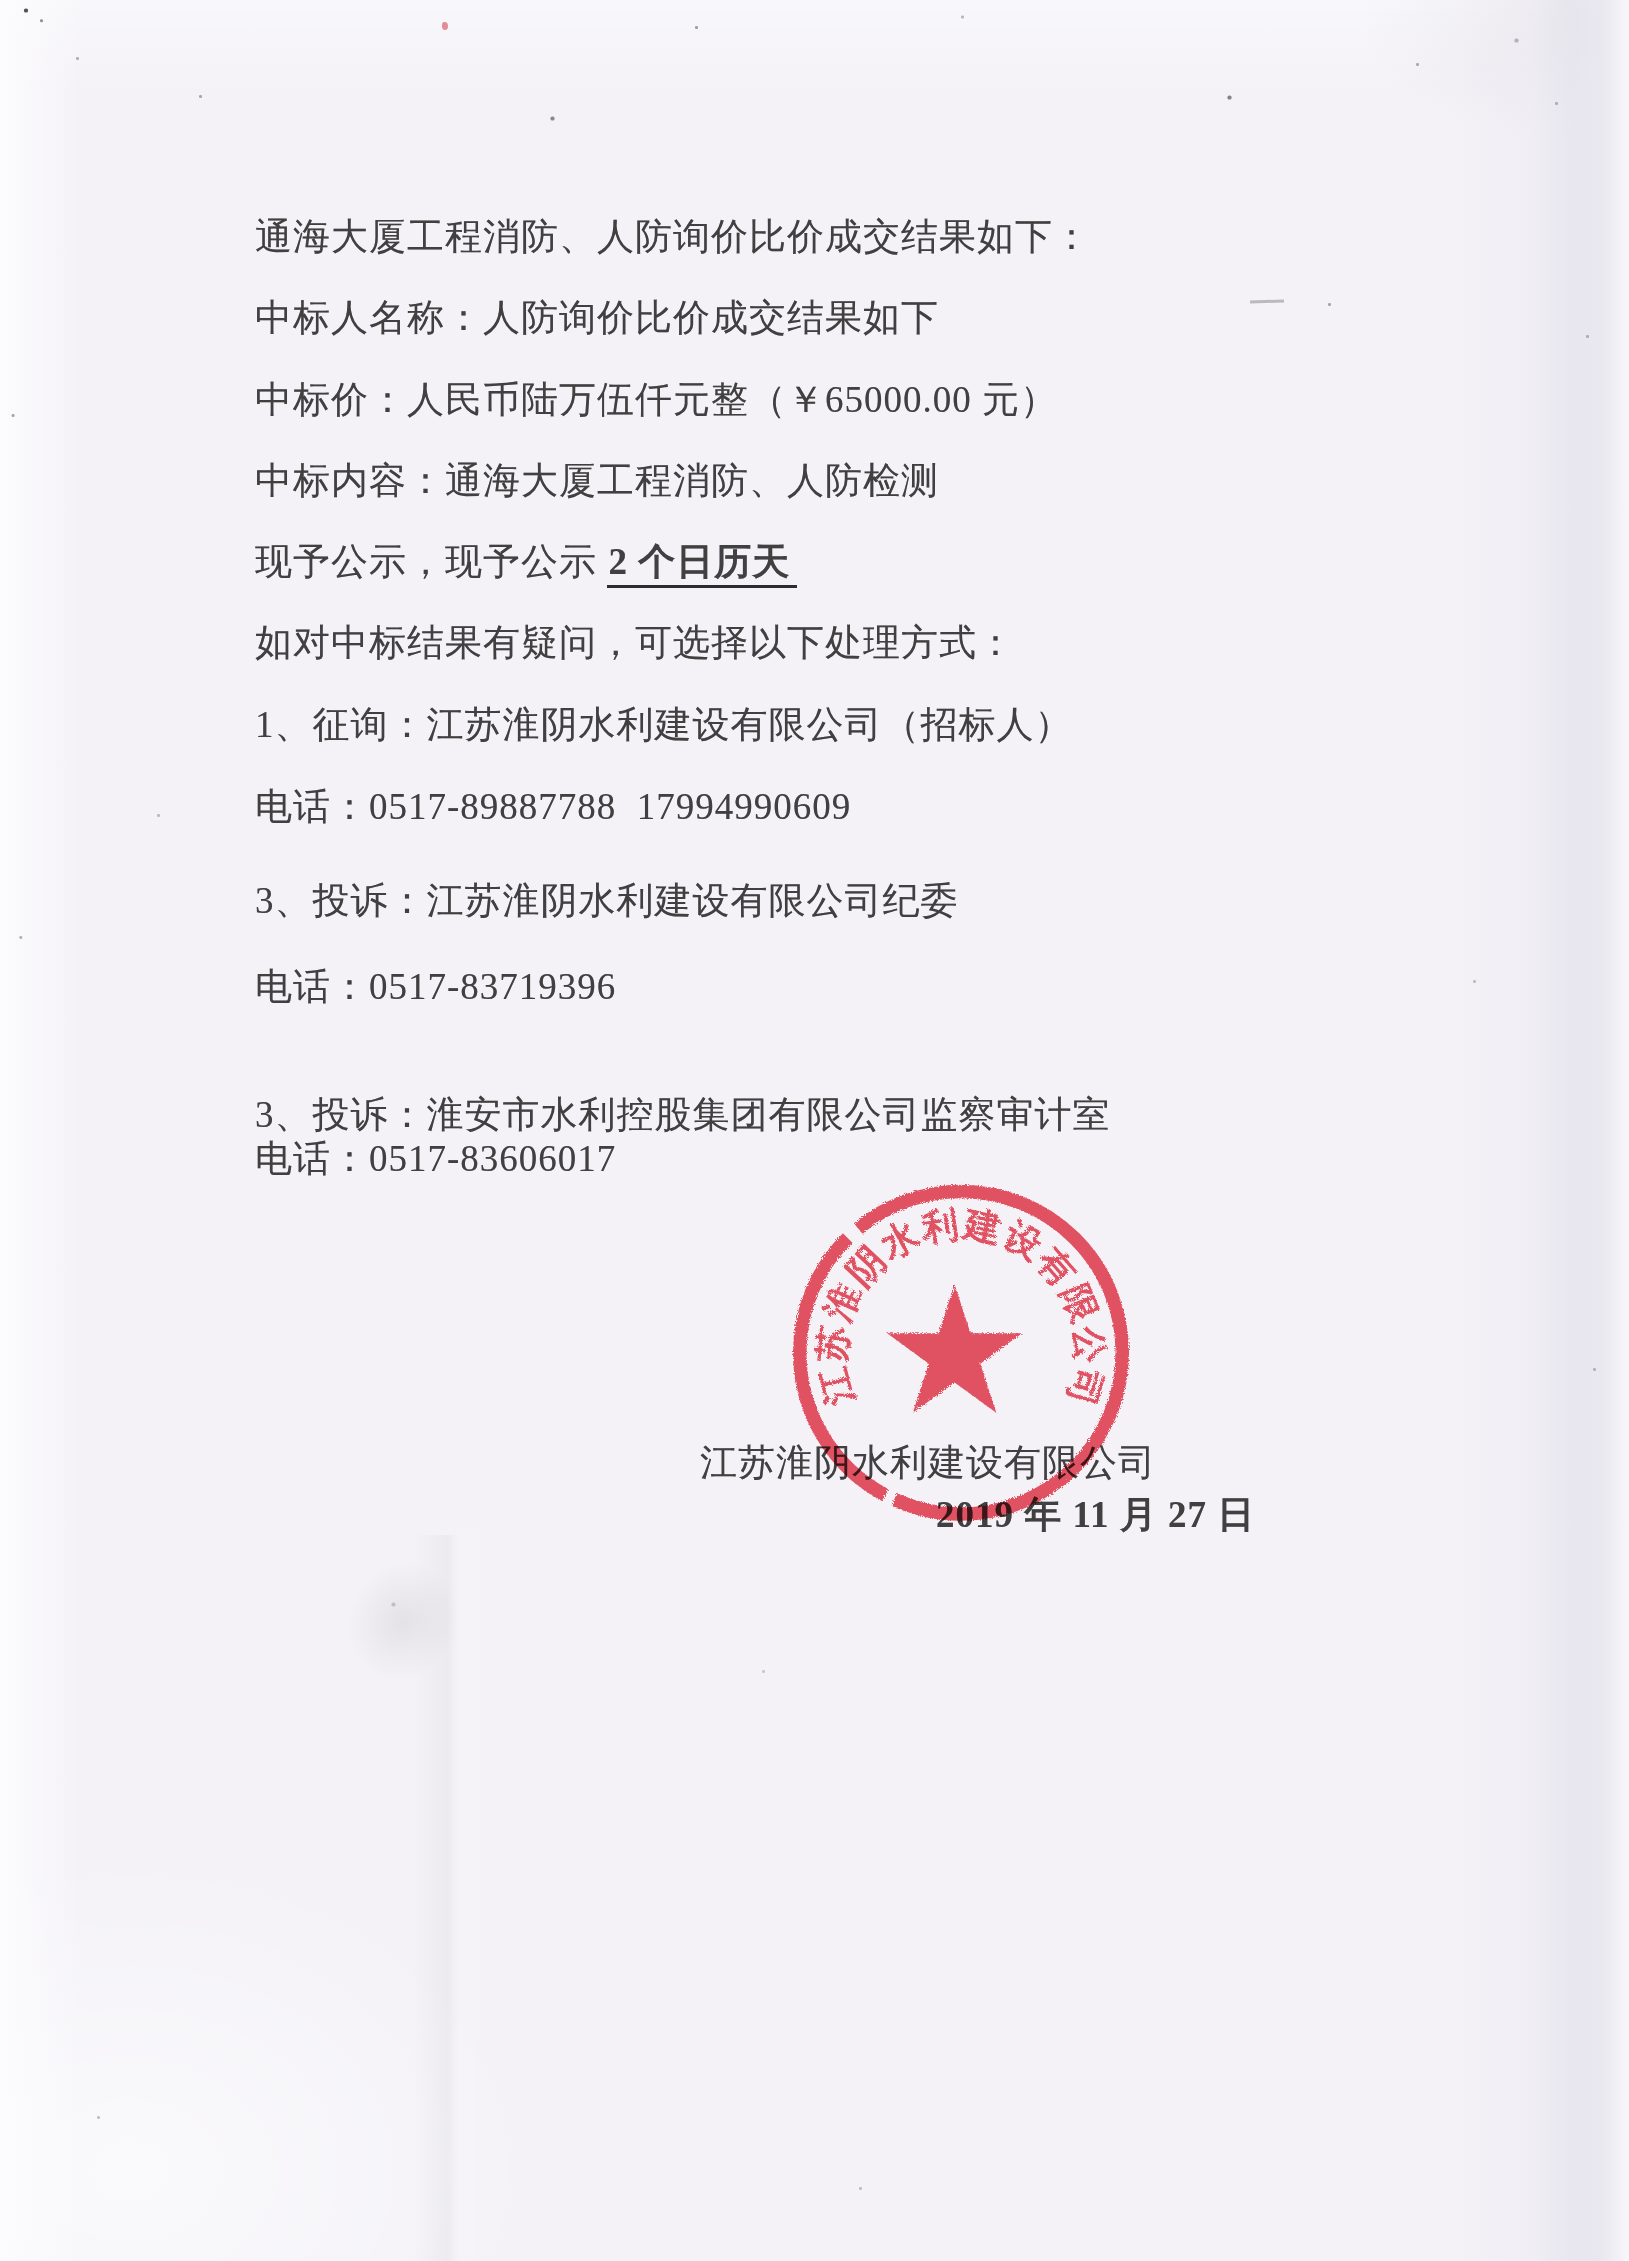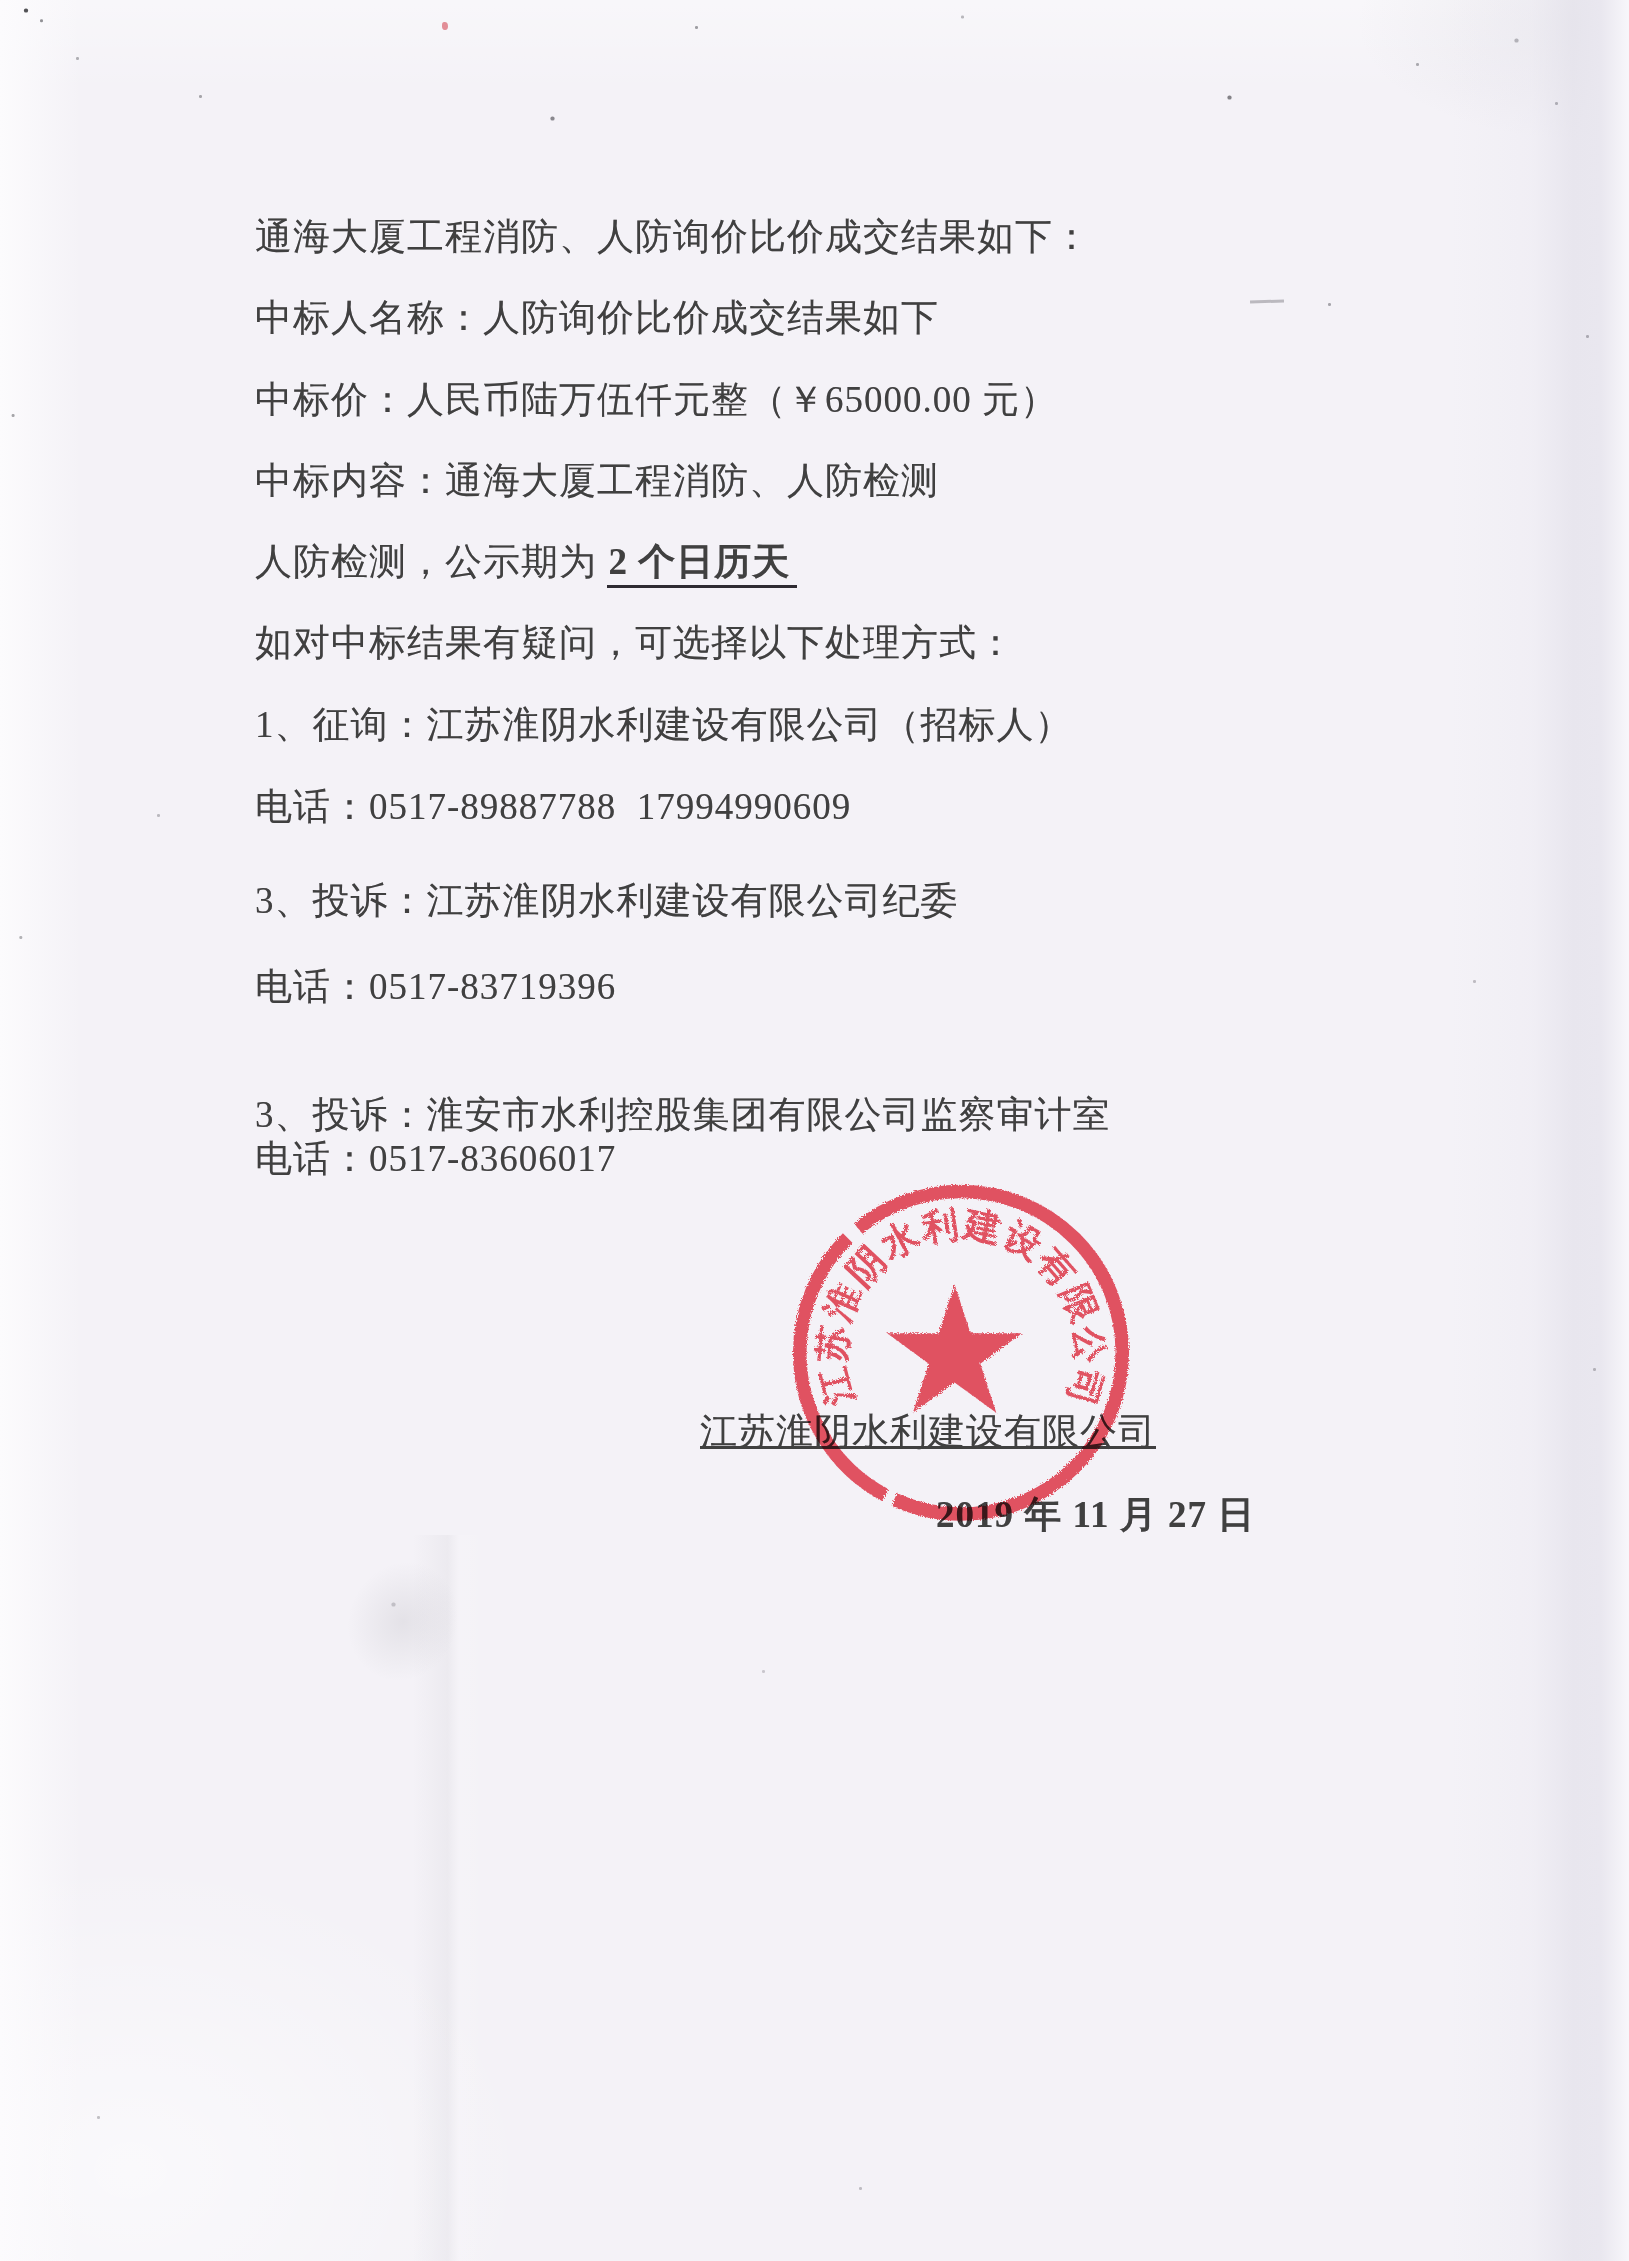--- a/index.html
+++ b/index.html
@@ -77,21 +77,21 @@
     letter-spacing: 1px;
     white-space: pre;
     text-shadow: 0 0 0.6px rgba(56,53,60,0.35);
   }
   .emph {
     font-weight: bold;
     border-bottom: 3.2px solid #2e2b32;
     padding: 0 6.4px 2.6px 1.3px;
     text-align: center;
   }
-  .signature { left: 700px; top: 1409px; text-decoration: underline; }
+  .signature { left: 700px; top: 1440px; }
   .date-line { left: 936px; top: 1492px; font-weight: bold; }
   
   .seal {
     position: absolute; left: 761px; top: 1154px; width: 400px; height: 400px;
     mix-blend-mode: multiply; opacity: 0.85; pointer-events: none;
   }
 </style>
 </head>
 <body>
 
@@ -100,21 +100,21 @@
 <div class="smudge"></div>
 <div class="speckles"></div>
 <div class="dash-artifact"></div>
 <div class="red-fleck"></div>
 
 <div class="line" style="top:214px">通海大厦工程消防、人防询价比价成交结果如下：</div>
 <div class="line" style="top:295px">中标人名称：人防询价比价成交结果如下</div>
 <div class="line" style="top:377px">中标价：人民币陆万伍仟元整（￥65000.00 元）</div>
 <div class="line" style="top:458px">中标内容：通海大厦工程消防、人防检测</div>
 
-<div class="line" style="top:539px"><span>人防检测，公示期为 </span><span class="emph">2 个日历天</span></div>
+<div class="line" style="top:539px"><span>现予公示，现予公示 </span><span class="emph">2 个日历天</span></div>
 
 <div class="line" style="top:620px">如对中标结果有疑问，可选择以下处理方式：</div>
 <div class="line" style="top:702px">1、征询：江苏淮阴水利建设有限公司（招标人）</div>
 <div class="line" style="top:784px">电话：0517-89887788  17994990609</div>
 <div class="line" style="top:878px">3、投诉：江苏淮阴水利建设有限公司纪委</div>
 <div class="line" style="top:964px">电话：0517-83719396</div>
 <div class="line" style="top:1092px">3、投诉：淮安市水利控股集团有限公司监察审计室</div>
 <div class="line" style="top:1136px">电话：0517-83606017</div>
 
 <div class="line signature">江苏淮阴水利建设有限公司</div>

